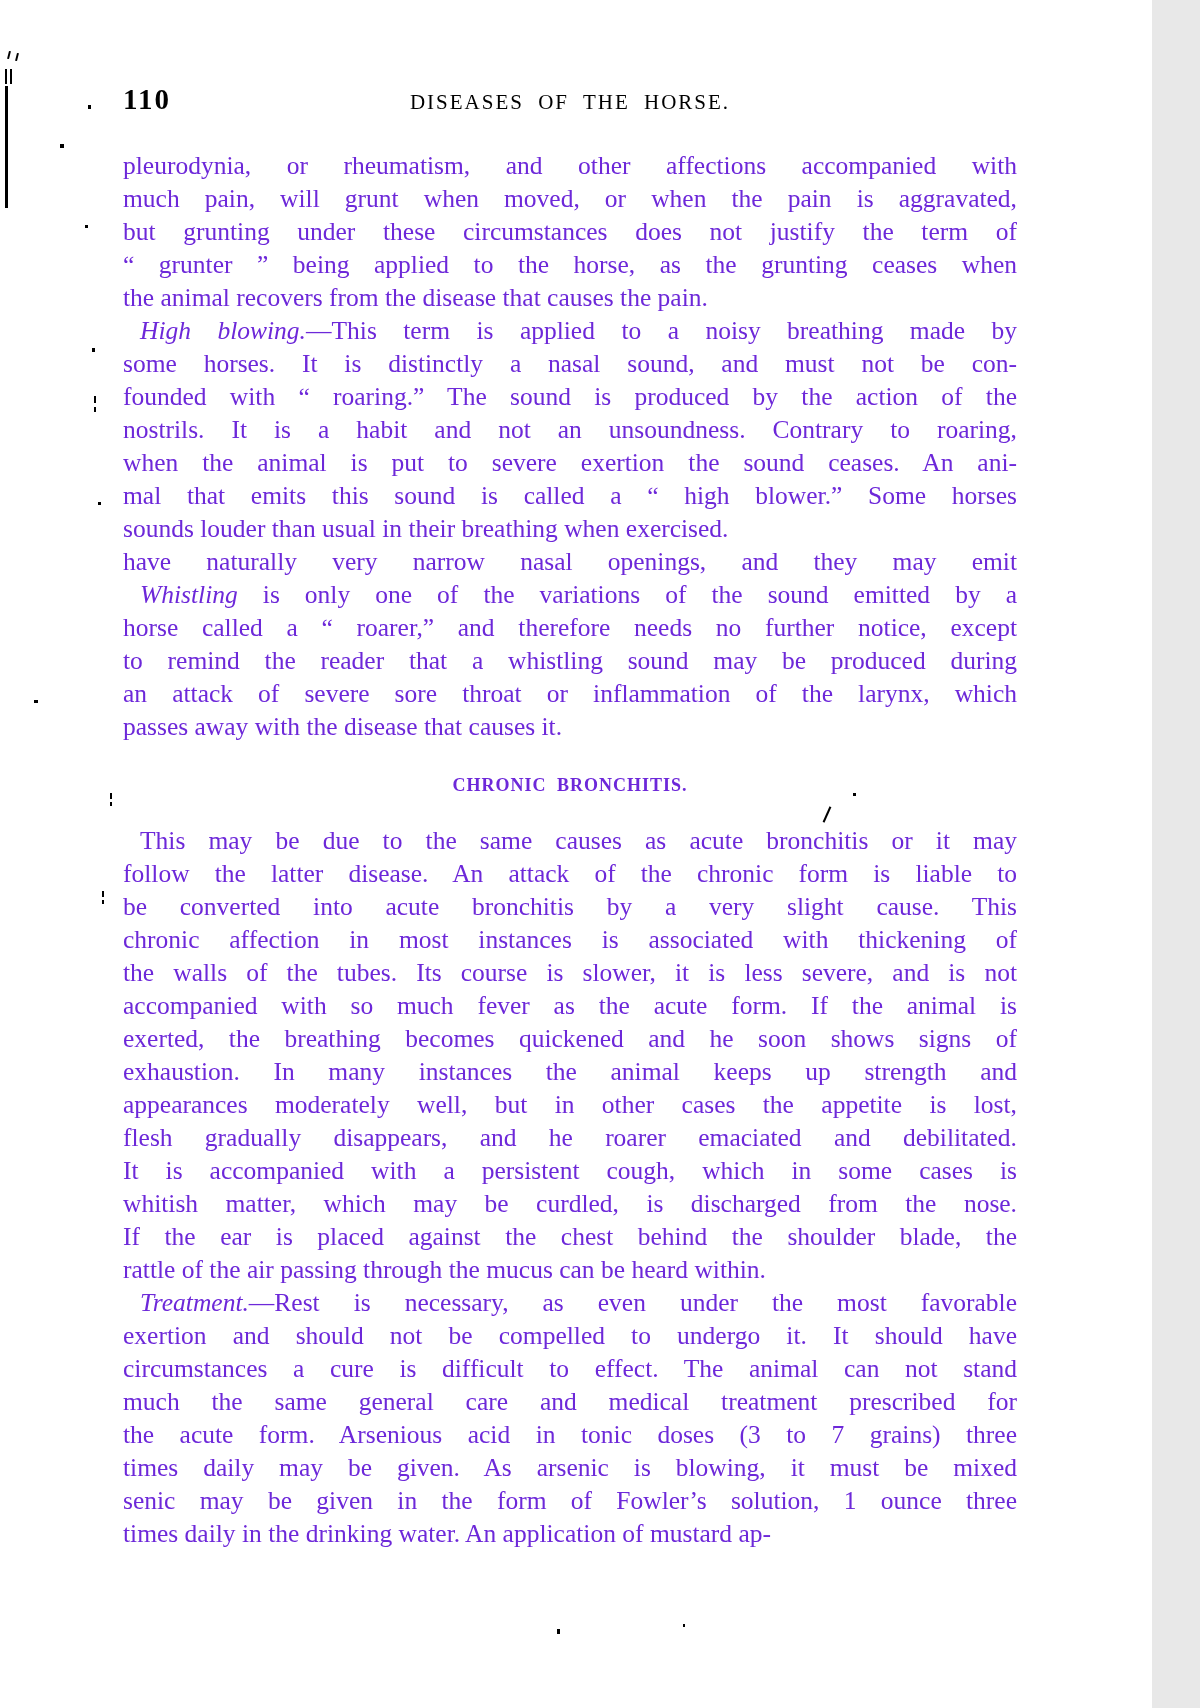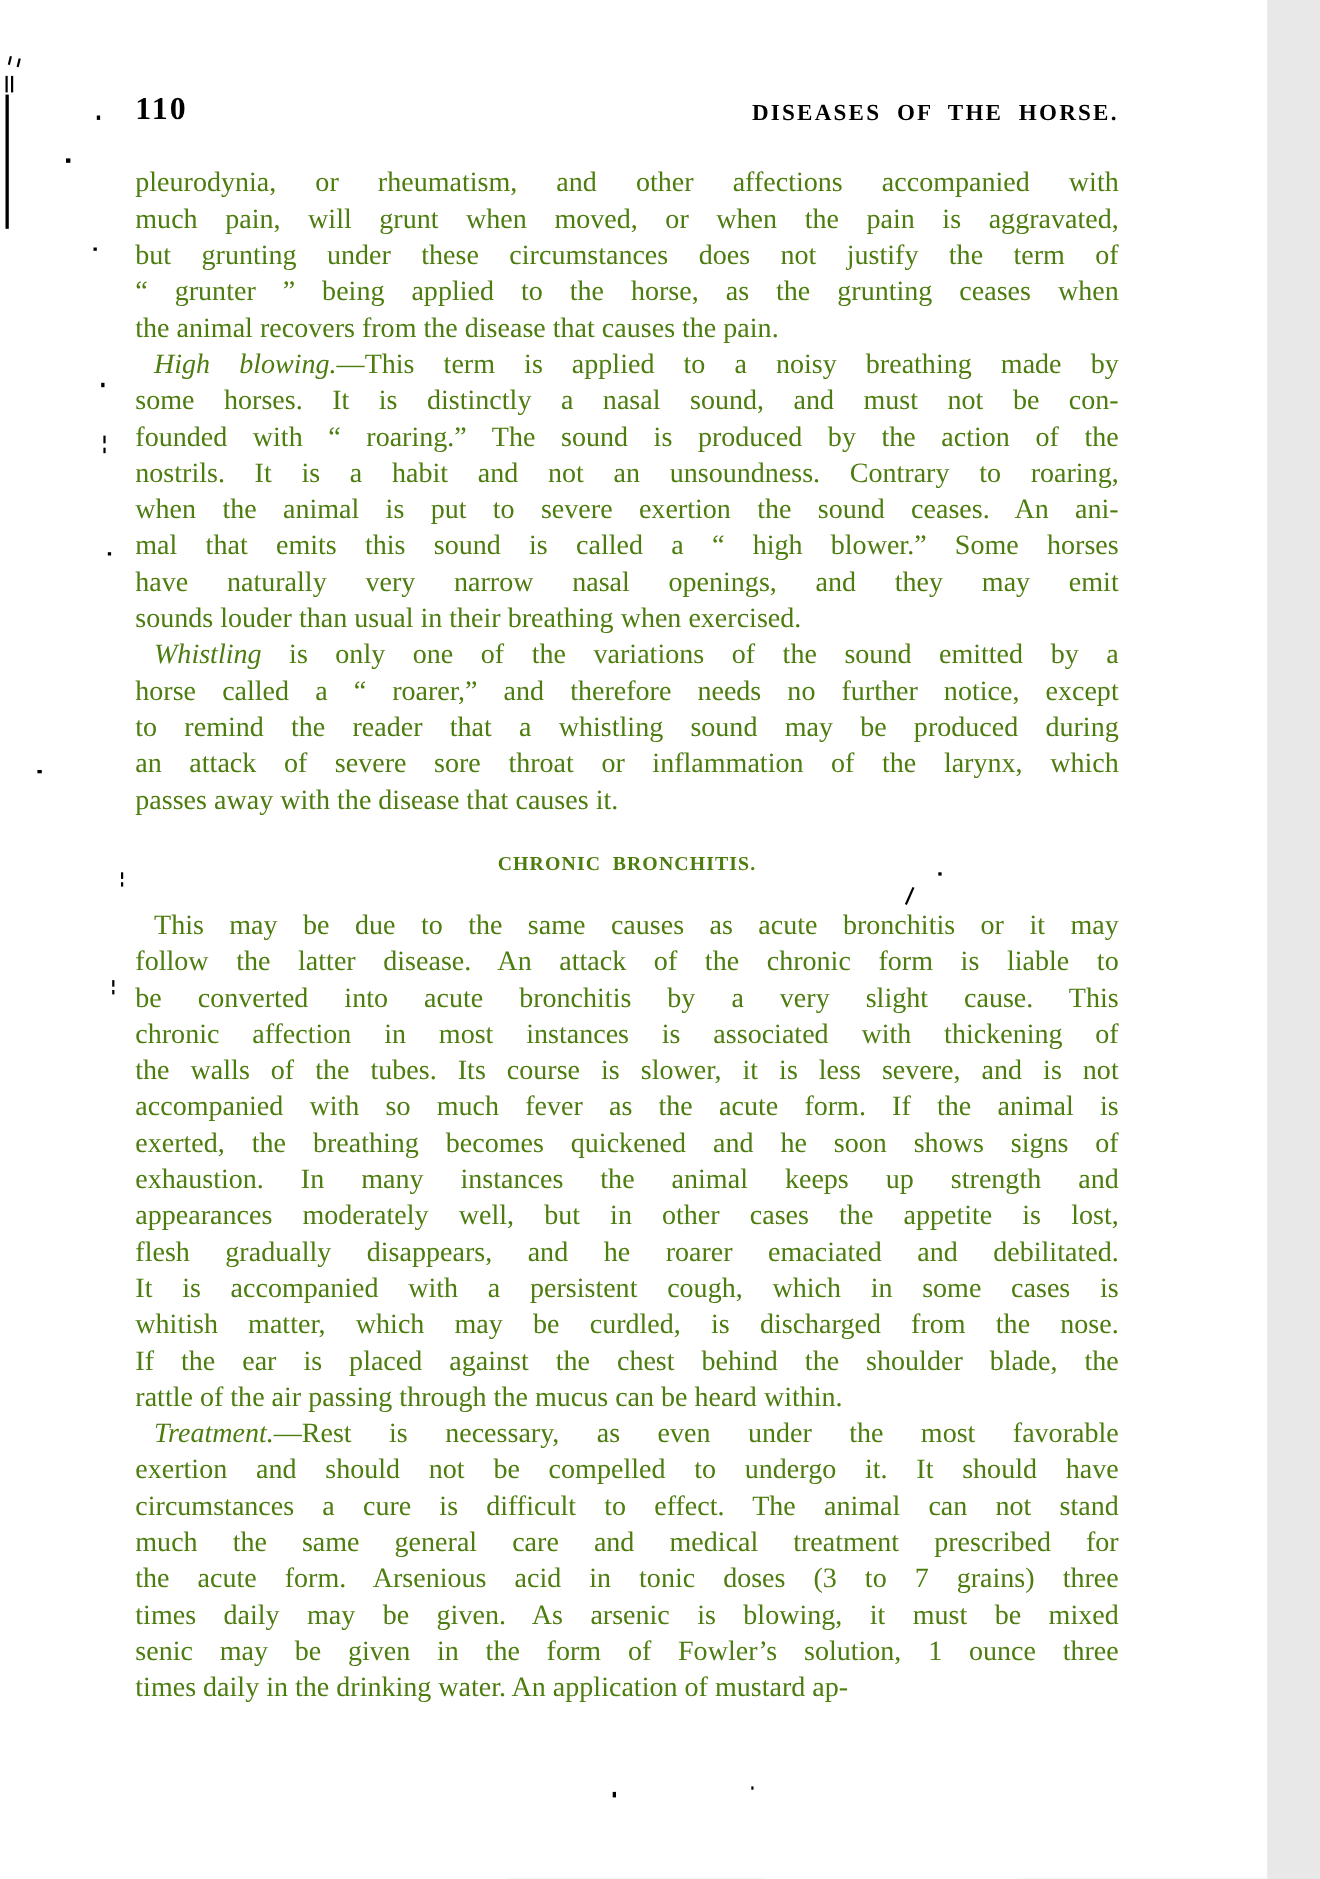--- a/index.html
+++ b/index.html
@@ -20,36 +20,36 @@
     font-size: 29px;
     font-weight: 700;
     letter-spacing: 2px;
     line-height: 30px;
   }
   .running-title {
     position: absolute;
     left: 123px;
     top: 90px;
     width: 894px;
-    text-align: right;
+    text-align: center;
     font-size: 21px;
-    font-weight: 700;
+    font-weight: 400;
     letter-spacing: 2px;
     word-spacing: 7px;
     line-height: 24px;
   }
   
   .text-block {
     position: absolute;
     left: 123px;
     top: 149px;
     width: 894px;
     font-size: 25.5px;
     line-height: 33px;
-    color: #4d7c0f;
+    color: #6d28d9;
   }
   .para { margin: 0; padding: 0; }
   .line {
     text-align: justify;
     text-align-last: justify;
     white-space: normal;
     height: 33px;
     overflow: visible;
   }
   .line.last {
@@ -86,22 +86,22 @@
         <div class="line">“ grunter ” being applied to the horse, as the grunting ceases when</div>
         <div class="line last">the animal recovers from the disease that causes the pain.</div>
       </div>
       <div class="para">
         <div class="line indent"><i>High blowing.</i>—This term is applied to a noisy breathing made by</div>
         <div class="line">some horses.  It is distinctly a nasal sound, and must not be con-</div>
         <div class="line">founded with “ roaring.”  The sound is produced by the action of the</div>
         <div class="line">nostrils.  It is a habit and not an unsoundness.  Contrary to roaring,</div>
         <div class="line">when the animal is put to severe exertion the sound ceases.  An ani-</div>
         <div class="line">mal that emits this sound is called a “ high blower.”  Some horses</div>
+        <div class="line last">sounds louder than usual in their breathing when exercised.</div>
         <div class="line">have naturally very narrow nasal openings, and they may emit</div>
-        <div class="line last">sounds louder than usual in their breathing when exercised.</div>
       </div>
       <div class="para">
         <div class="line indent"><i>Whistling</i> is only one of the variations of the sound emitted by a</div>
         <div class="line">horse called a “ roarer,” and therefore needs no further notice, except</div>
         <div class="line">to remind the reader that a whistling sound may be produced during</div>
         <div class="line">an attack of severe sore throat or inflammation of the larynx, which</div>
         <div class="line last">passes away with the disease that causes it.</div>
       </div>
       <div class="section-heading">CHRONIC BRONCHITIS.</div>
       <div class="para">

